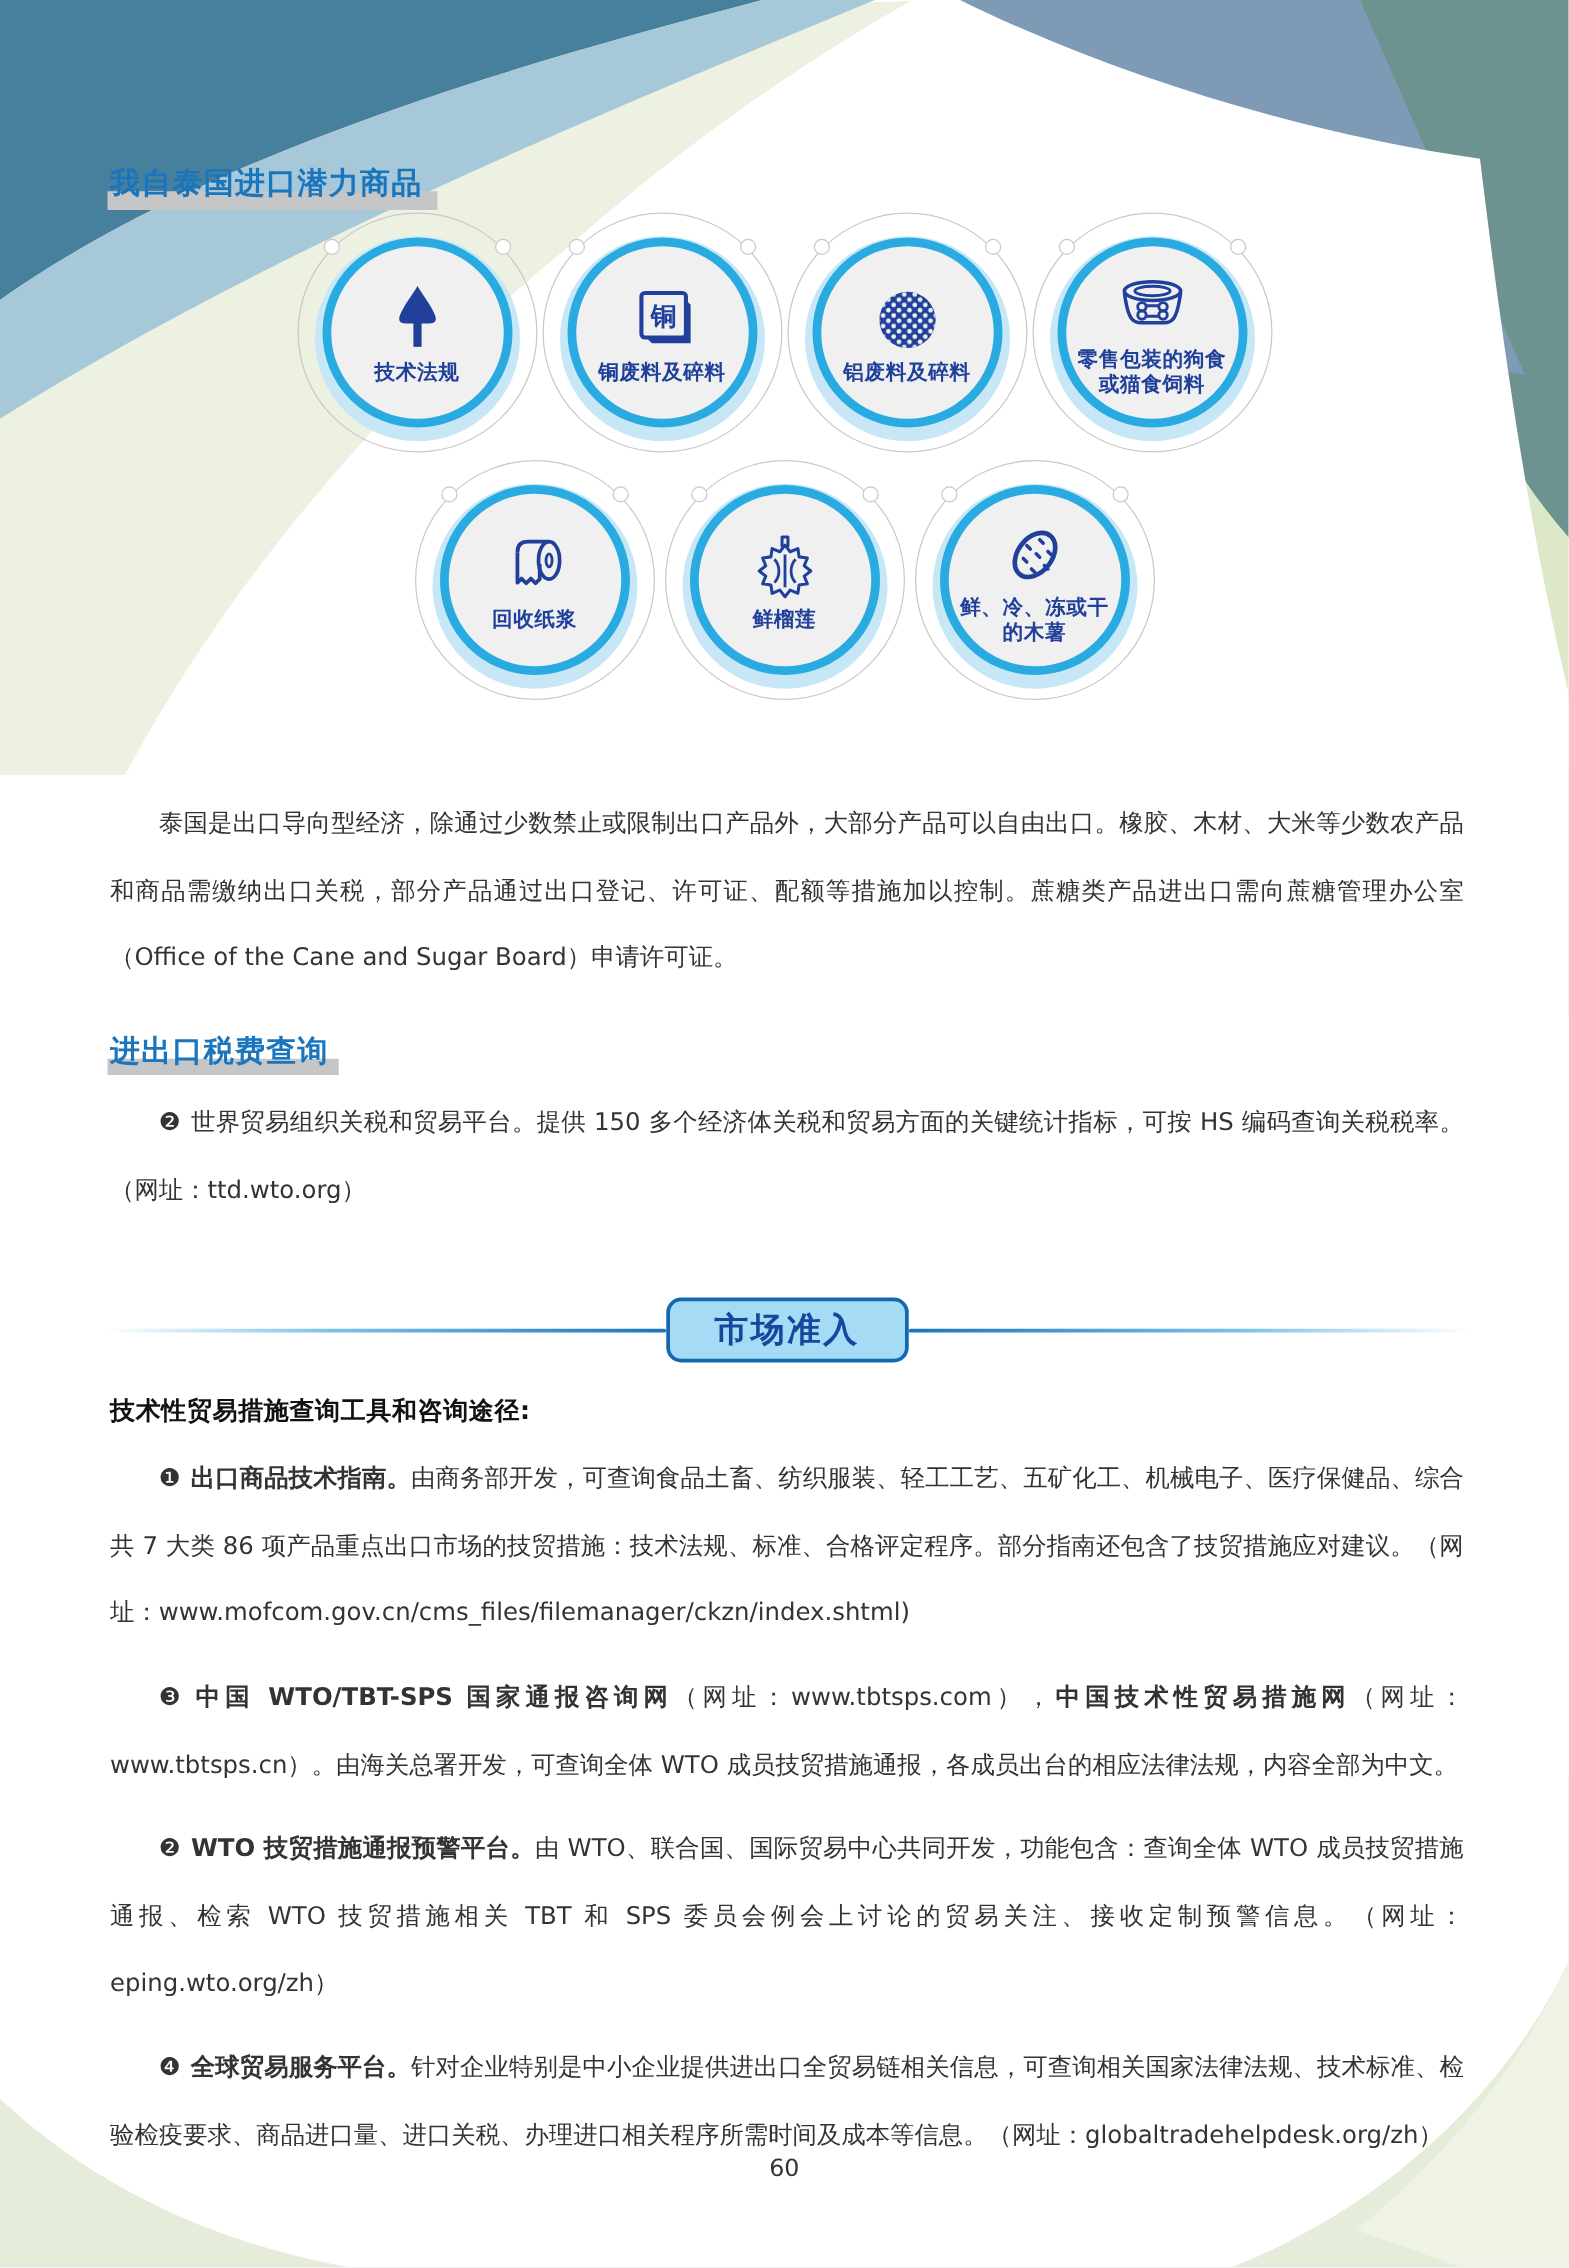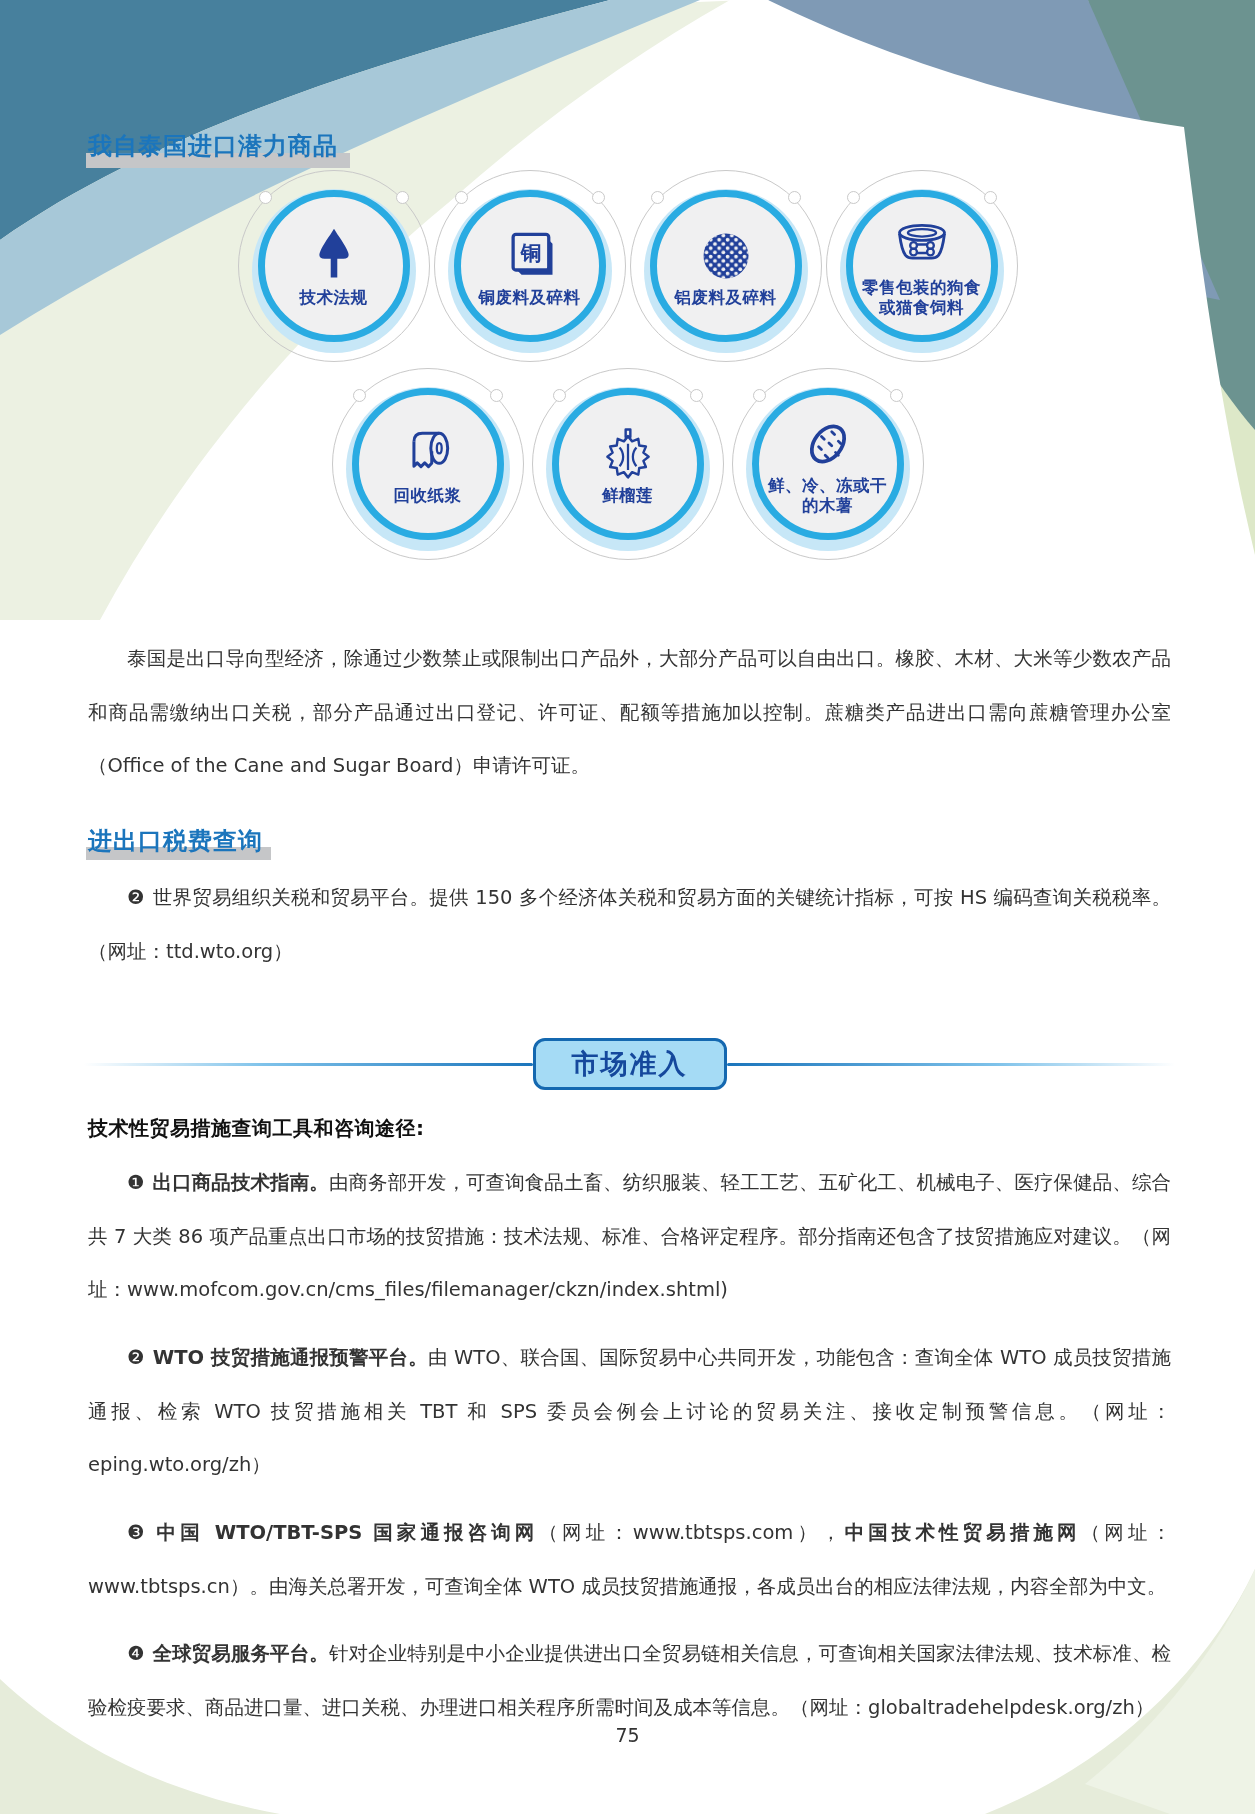--- a/index.html
+++ b/index.html
@@ -256,20 +256,20 @@
 
     <div class="divider">
       <div class="line left"></div>
       <div class="tag">市场准入</div>
       <div class="line right"></div>
     </div>
 
     <p class="sub-heading">技术性贸易措施查询工具和咨询途径:</p>
     <div id="tbt-items">
         <p class="item"><span class="bullet">❶</span><span class="b">出口商品技术指南。</span><span>由商务部开发，可查询食品土畜、纺织服装、轻工工艺、五矿化工、机械电子、医疗保健品、综合共 7 大类 86 项产品重点出口市场的技贸措施：技术法规、标准、合格评定程序。部分指南还包含了技贸措施应对建议。（网址：www.mofcom.gov.cn/cms_files/filemanager/ckzn/index.shtml)</span></p>
+        <p class="item"><span class="bullet">❸</span><span class="b">中国 WTO/TBT-SPS 国家通报咨询网</span><span>（网址：www.tbtsps.com），</span><span class="b">中国技术性贸易措施网</span><span>（网址：www.tbtsps.cn）。由海关总署开发，可查询全体 WTO 成员技贸措施通报，各成员出台的相应法律法规，内容全部为中文。</span></p>
         <p class="item"><span class="bullet">❷</span><span class="b">WTO 技贸措施通报预警平台。</span><span>由 WTO、联合国、国际贸易中心共同开发，功能包含：查询全体 WTO 成员技贸措施通报、检索 WTO 技贸措施相关 TBT 和 SPS 委员会例会上讨论的贸易关注、接收定制预警信息。（网址：eping.wto.org/zh）</span></p>
-        <p class="item"><span class="bullet">❸</span><span class="b">中国 WTO/TBT-SPS 国家通报咨询网</span><span>（网址：www.tbtsps.com），</span><span class="b">中国技术性贸易措施网</span><span>（网址：www.tbtsps.cn）。由海关总署开发，可查询全体 WTO 成员技贸措施通报，各成员出台的相应法律法规，内容全部为中文。</span></p>
         <p class="item"><span class="bullet">❹</span><span class="b">全球贸易服务平台。</span><span>针对企业特别是中小企业提供进出口全贸易链相关信息，可查询相关国家法律法规、技术标准、检验检疫要求、商品进口量、进口关税、办理进口相关程序所需时间及成本等信息。（网址：globaltradehelpdesk.org/zh）</span></p>
       </div>
   </div>
 
-  <div class="page-num">75</div>
+  <div class="page-num">60</div>
 </div>
 
 </body></html>

